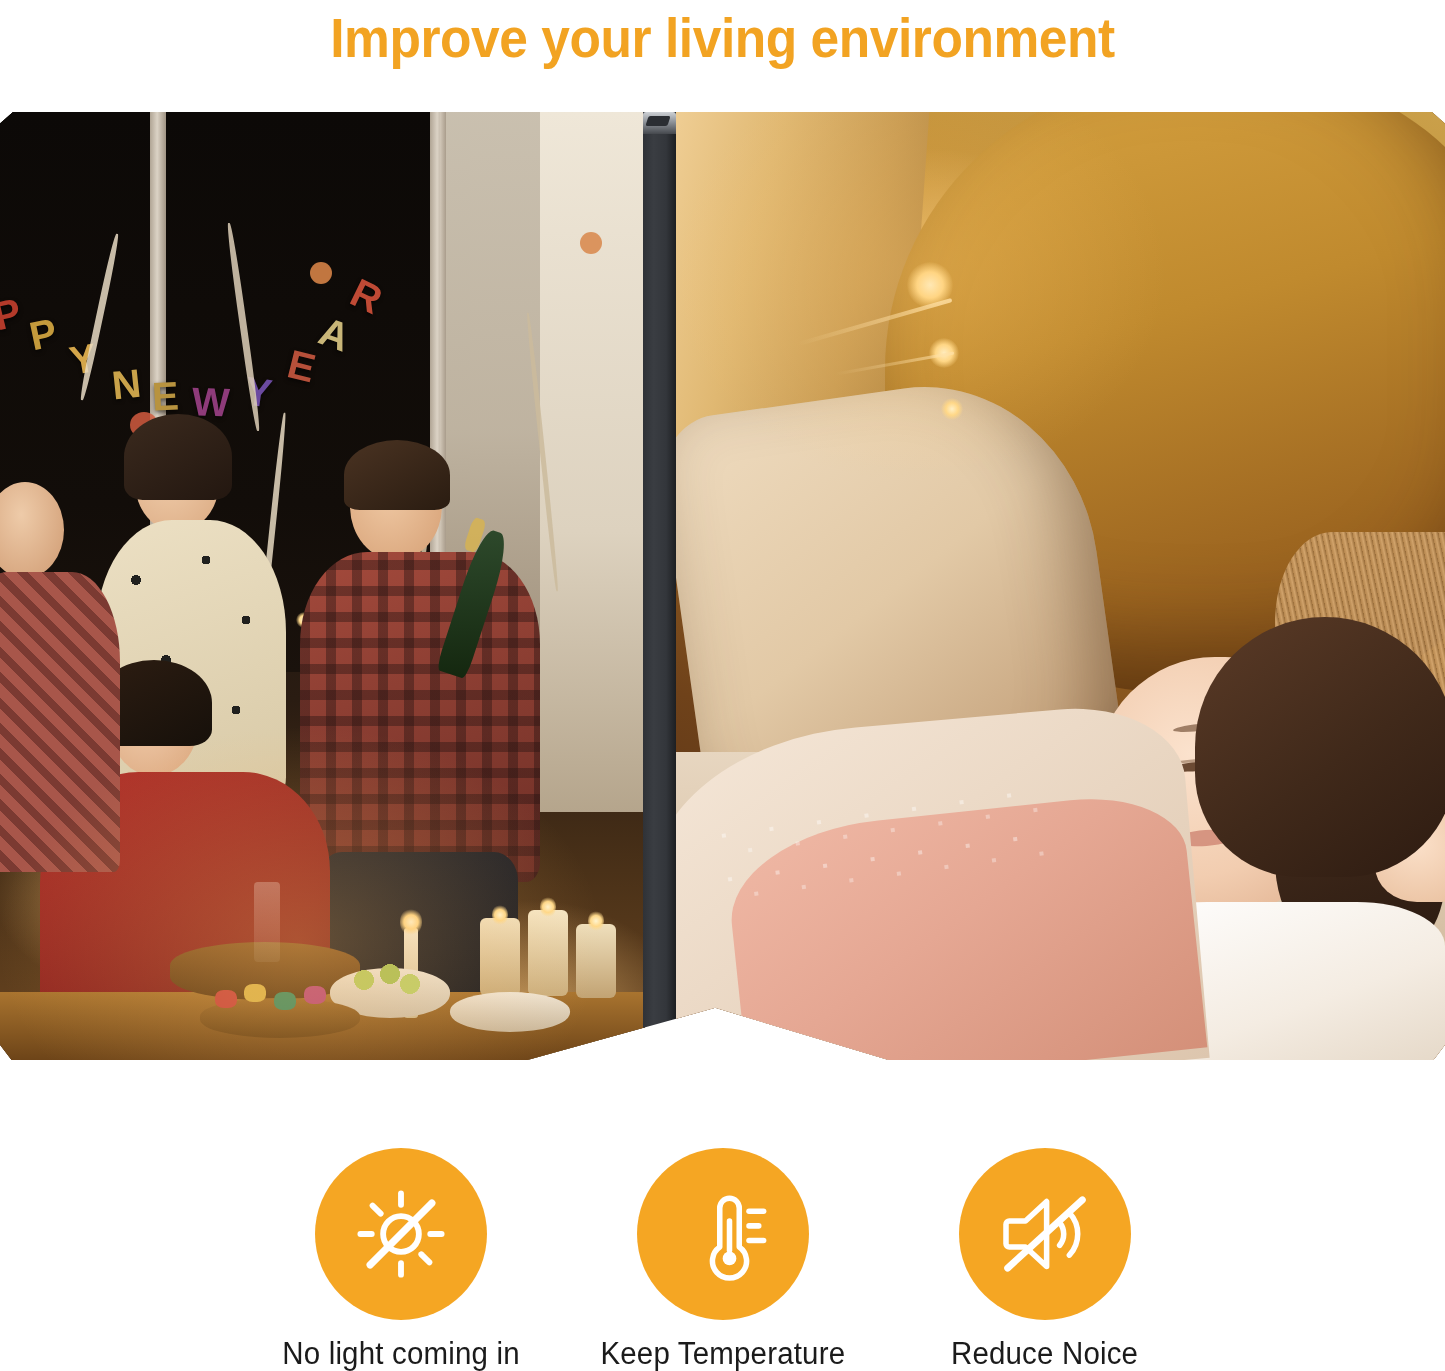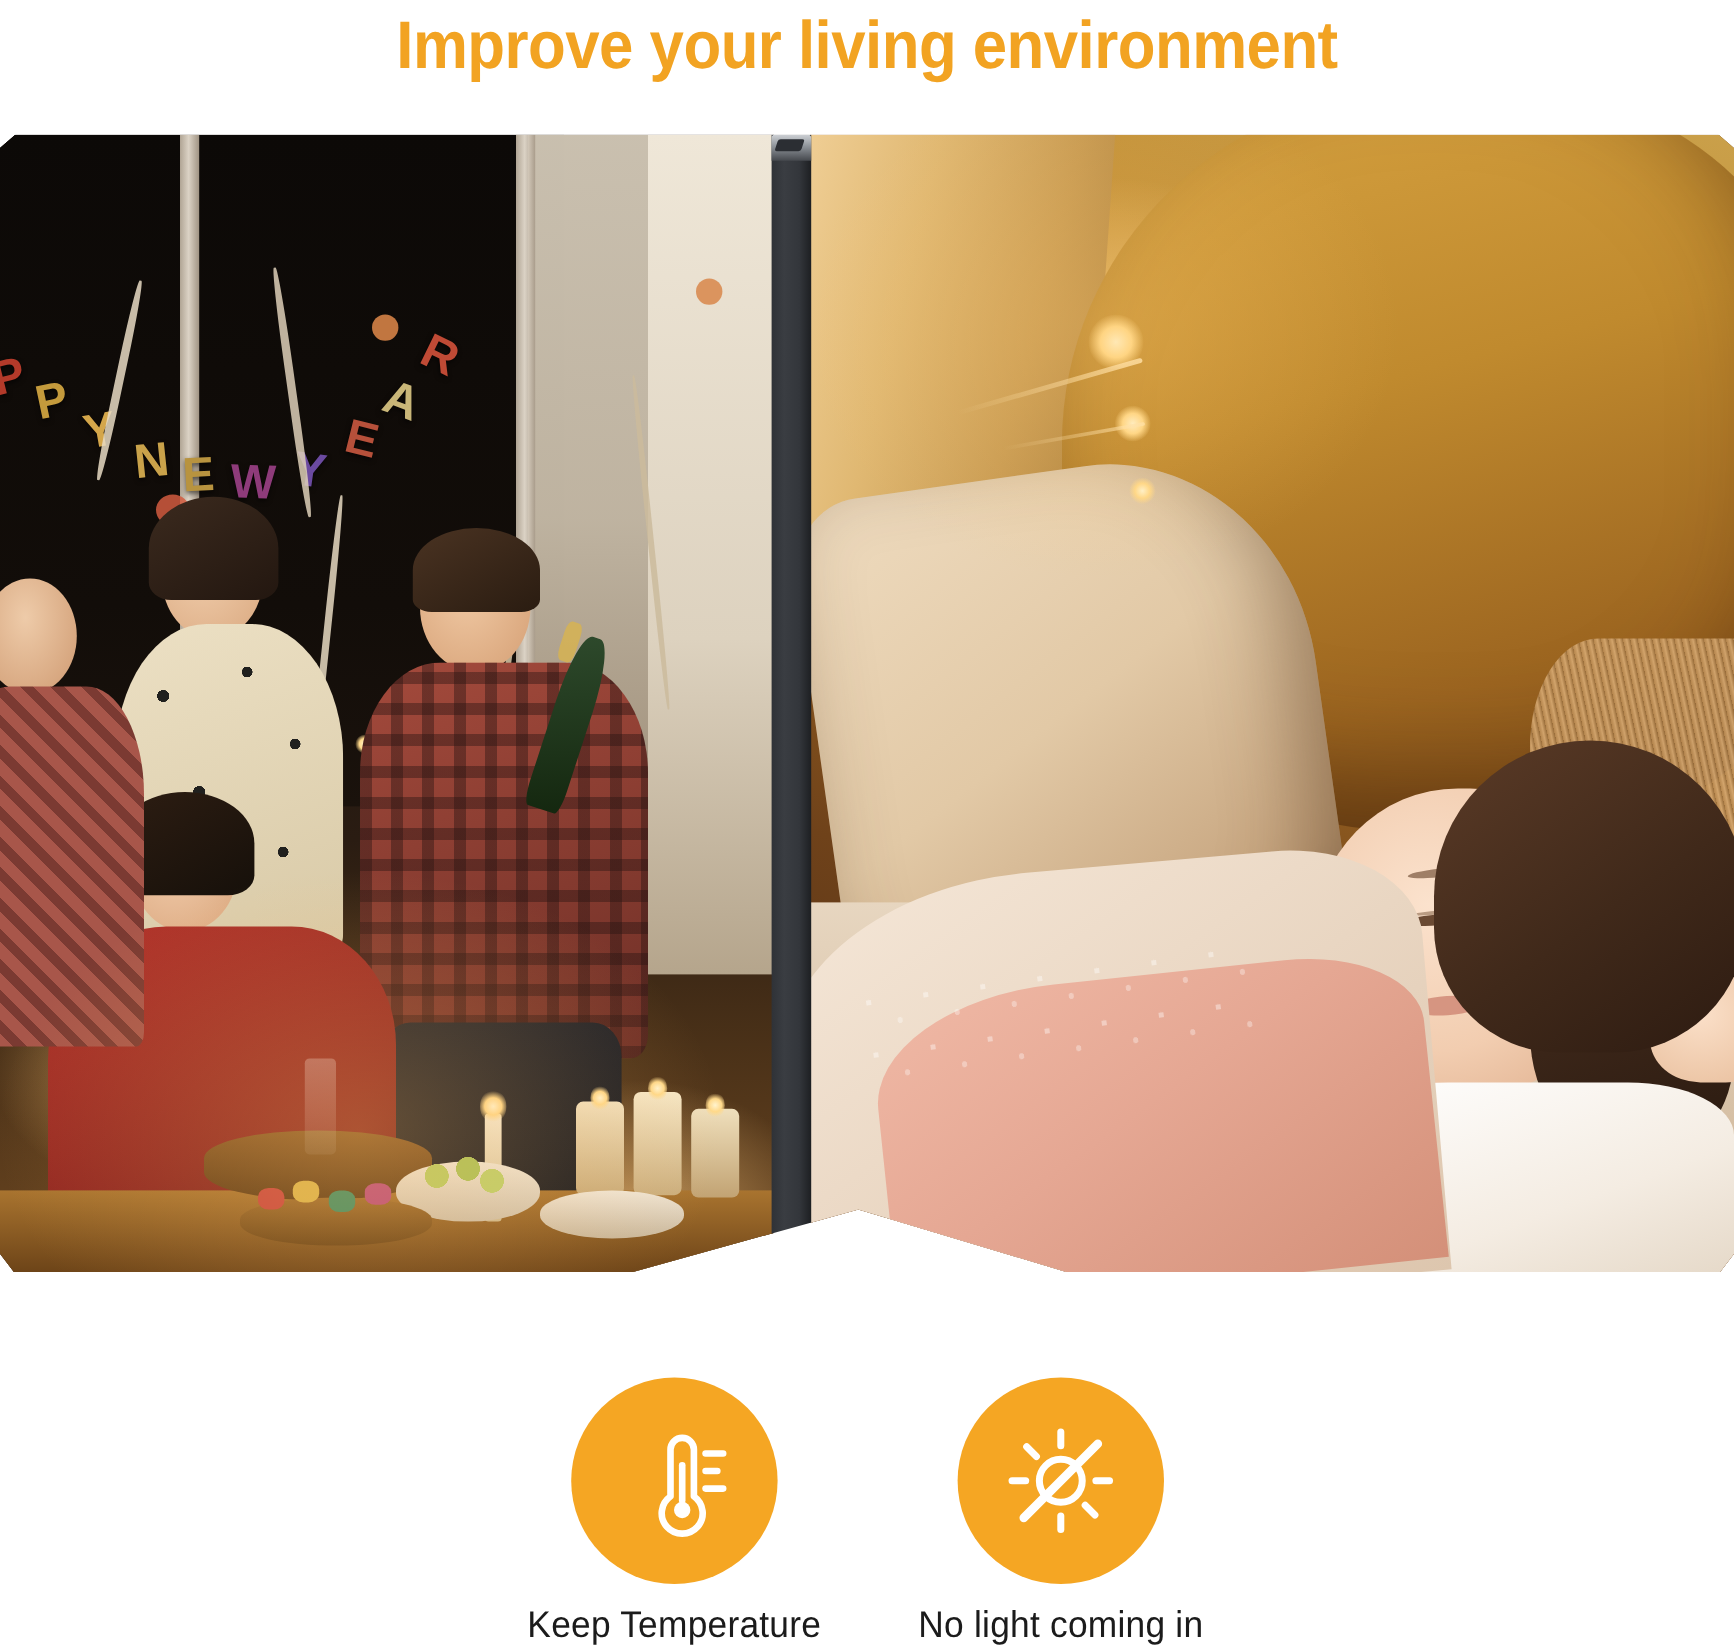--- a/index.html
+++ b/index.html
@@ -429,47 +429,58 @@
       <div style="position:absolute; inset:0;
         background:radial-gradient(ellipse 360px 300px at 240px 160px, rgba(255,200,110,.30), transparent 70%);
         pointer-events:none;"></div>
     </div>
 
   </div>
 </div>
 
 <div class="features">
 
-
-  <div class="feature">
-    <div class="feature-circle">
-      <svg viewBox="0 0 64 64" fill="none" stroke="#ffffff" stroke-width="3.4" stroke-linecap="round" stroke-linejoin="round">
-        <path d="M30 40 V16 a6 6 0 0 1 12 0 V40 a10.5 10.5 0 1 1 -12 0 Z"></path>
-        <circle cx="36" cy="47" r="4.2" fill="#ffffff" stroke="none"></circle>
-        <path d="M36 24 V42" stroke-width="3.4"></path>
-        <path d="M48 18 H57"></path>
-        <path d="M48 27 H54"></path>
-        <path d="M48 36 H57"></path>
-      </svg>
-    </div>
-    <div class="feature-label">Keep Temperature</div>
-  </div>
 
   <div class="feature">
     <div class="feature-circle">
       <svg viewBox="0 0 64 64" fill="none" stroke="#ffffff" stroke-width="3.6" stroke-linecap="round" stroke-linejoin="round">
         <circle cx="32" cy="32" r="11"></circle>
         <path d="M32 7 V14"></path>
         <path d="M32 50 V57"></path>
         <path d="M7 32 H14"></path>
         <path d="M50 32 H57"></path>
         <path d="M14.5 14.5 L19.5 19.5"></path>
         <path d="M44.5 44.5 L49.5 49.5"></path>
         <path d="M14.5 49.5 L19.5 44.5"></path>
         <path d="M44.5 19.5 L49.5 14.5"></path>
         <path d="M13 51 L51 13" stroke-width="4.4"></path>
       </svg>
     </div>
     <div class="feature-label">No light coming in</div>
   </div>
 
+  <div class="feature">
+    <div class="feature-circle">
+      <svg viewBox="0 0 64 64" fill="none" stroke="#ffffff" stroke-width="3.4" stroke-linecap="round" stroke-linejoin="round">
+        <path d="M30 40 V16 a6 6 0 0 1 12 0 V40 a10.5 10.5 0 1 1 -12 0 Z"></path>
+        <circle cx="36" cy="47" r="4.2" fill="#ffffff" stroke="none"></circle>
+        <path d="M36 24 V42" stroke-width="3.4"></path>
+        <path d="M48 18 H57"></path>
+        <path d="M48 27 H54"></path>
+        <path d="M48 36 H57"></path>
+      </svg>
+    </div>
+    <div class="feature-label">Keep Temperature</div>
+  </div>
+
+  <div class="feature">
+    <div class="feature-circle">
+      <svg viewBox="0 0 64 64" fill="none" stroke="#ffffff" stroke-width="3.4" stroke-linecap="round" stroke-linejoin="round">
+        <path d="M10 24 H20 L33 12 V52 L20 40 H10 a2 2 0 0 1 -2 -2 V26 a2 2 0 0 1 2 -2 Z"></path>
+        <path d="M41 25 a11 11 0 0 1 0 14"></path>
+        <path d="M47 19 a19 19 0 0 1 0 26"></path>
+        <path d="M9 53 L55 11" stroke-width="4.2"></path>
+      </svg>
+    </div>
+    <div class="feature-label">Reduce Noice</div>
+  </div>
 
 </div>
 
 </body></html>

